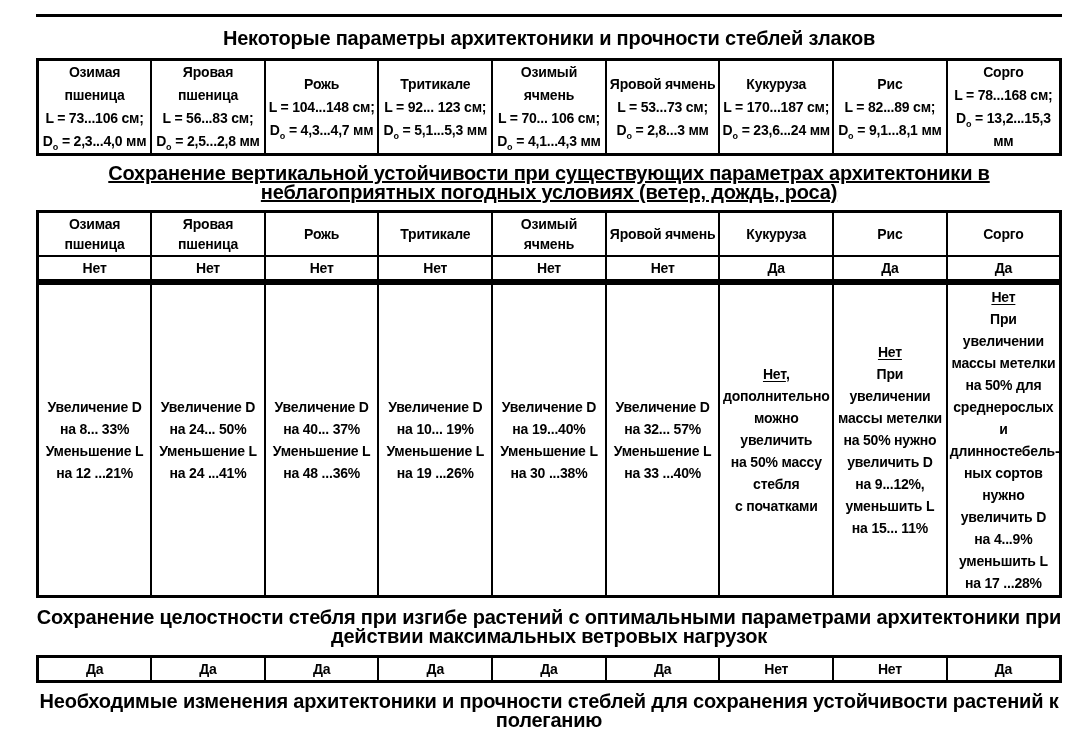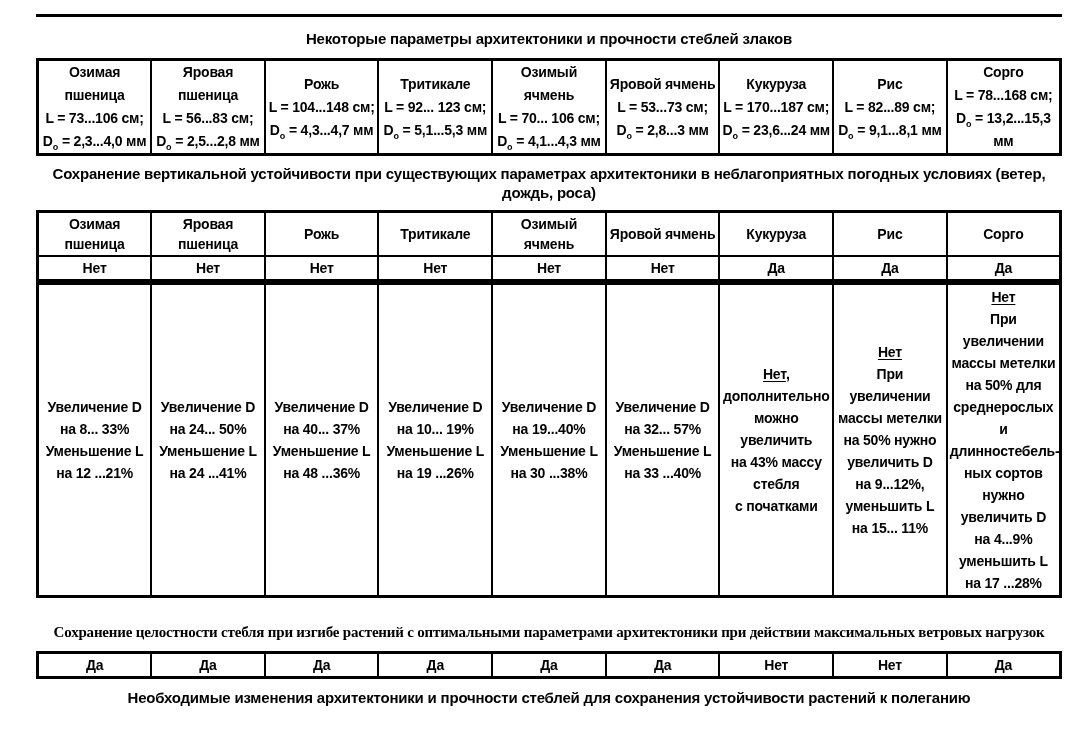--- a/index.html
+++ b/index.html
@@ -4,25 +4,25 @@
 <style>
   * { margin:0; padding:0; box-sizing:border-box; }
   html,body { background:#fff; }
   body {
     width:1089px; height:732px; position:relative;
     font-family:"Liberation Sans","DejaVu Sans",sans-serif;
     font-weight:bold; color:#000; letter-spacing:-0.2px;
   }
   .sheet { position:absolute; left:36px; top:14px; width:1026px; }
   .top-rule { border-top:3px solid #000; height:0; }
-  .section-title { text-align:center; font-size:15px; line-height:19px; }
+  .section-title { text-align:center; font-size:20px; line-height:19px; }
   #title1 { padding:12px 0 10px; }
-  #title2 { padding:8px 0 8px; }
+  #title2 { padding:8px 0 8px;text-decoration:underline; }
   #title3 { padding:9px 0 8px; }
-  #title4 { padding:25px 0 9px;font-family:Liberation Serif, serif; }
+  #title4 { padding:10px 0 9px; }
   #title5 { padding:9px 0 8px; }
   table {
     width:100%; table-layout:fixed; border-collapse:collapse;
     border:3px solid #000;
   }
   td {
     border:2px solid #000; text-align:center; vertical-align:middle;
     font-size:14px; padding:1px 2px; white-space:pre-line; overflow:hidden;
   }
   .params td { height:70px; line-height:23px; padding:0 1px; }
@@ -110,21 +110,21 @@
 на 19...40%
 Уменьшение L
 на 30 ...38%</div></td>
       <td><div>Увеличение D
 на 32... 57%
 Уменьшение L
 на 33 ...40%</div></td>
       <td><div><span class="u">Нет</span><span>,</span></div><div>дополнительно
 можно
 увеличить
-на 43% массу
+на 50% массу
 стебля
 с початками</div></td>
       <td><div><span class="u">Нет</span><span></span></div><div>При увеличении
 массы метелки
 на 50% нужно
 увеличить D
 на 9...12%,
 уменьшить L
 на 15... 11%</div></td>
       <td><div><span class="u">Нет</span><span></span></div><div>При увеличении

